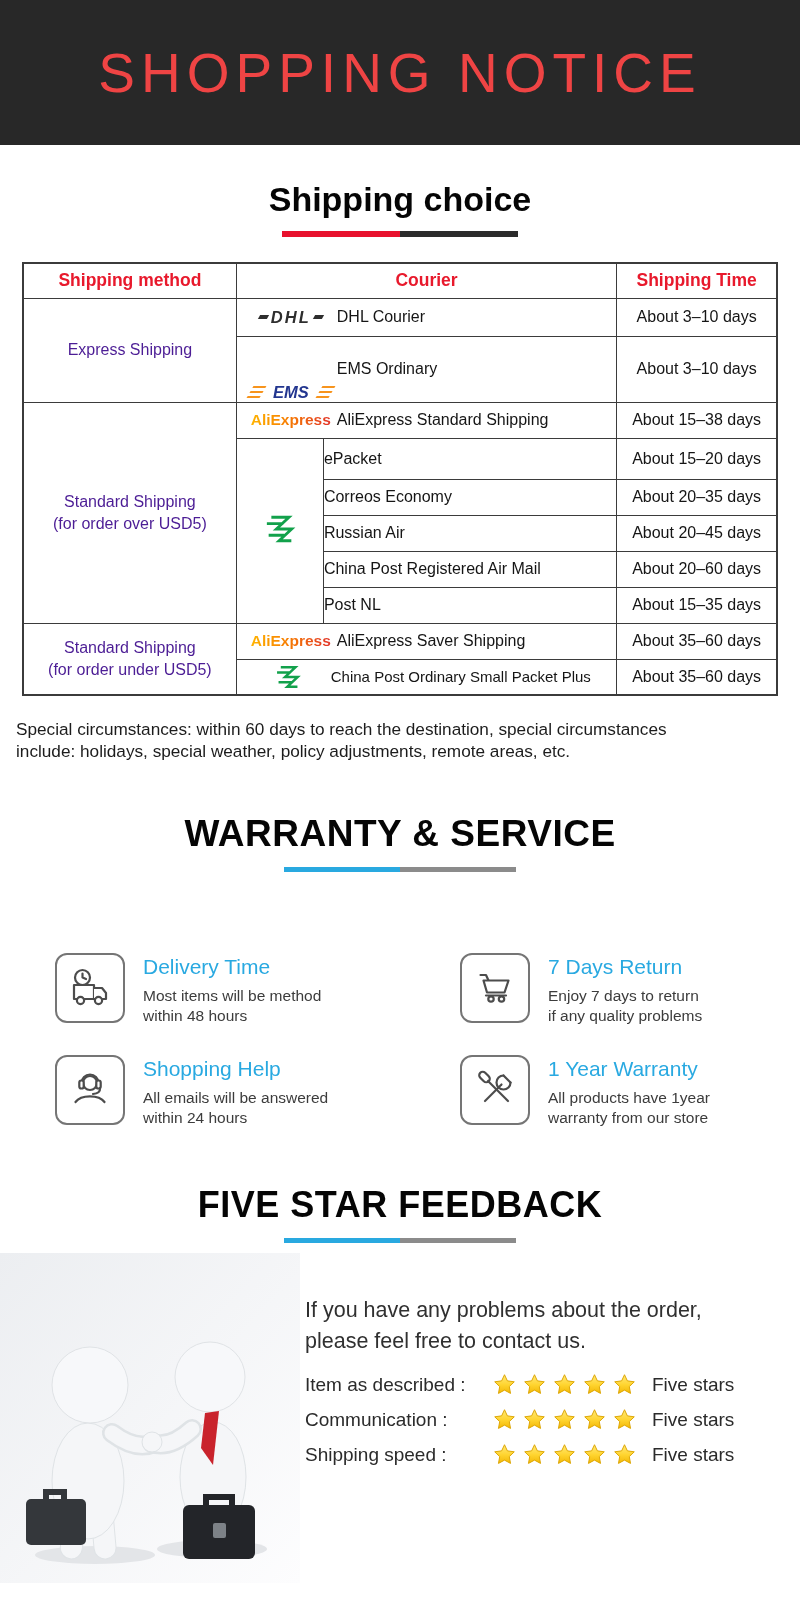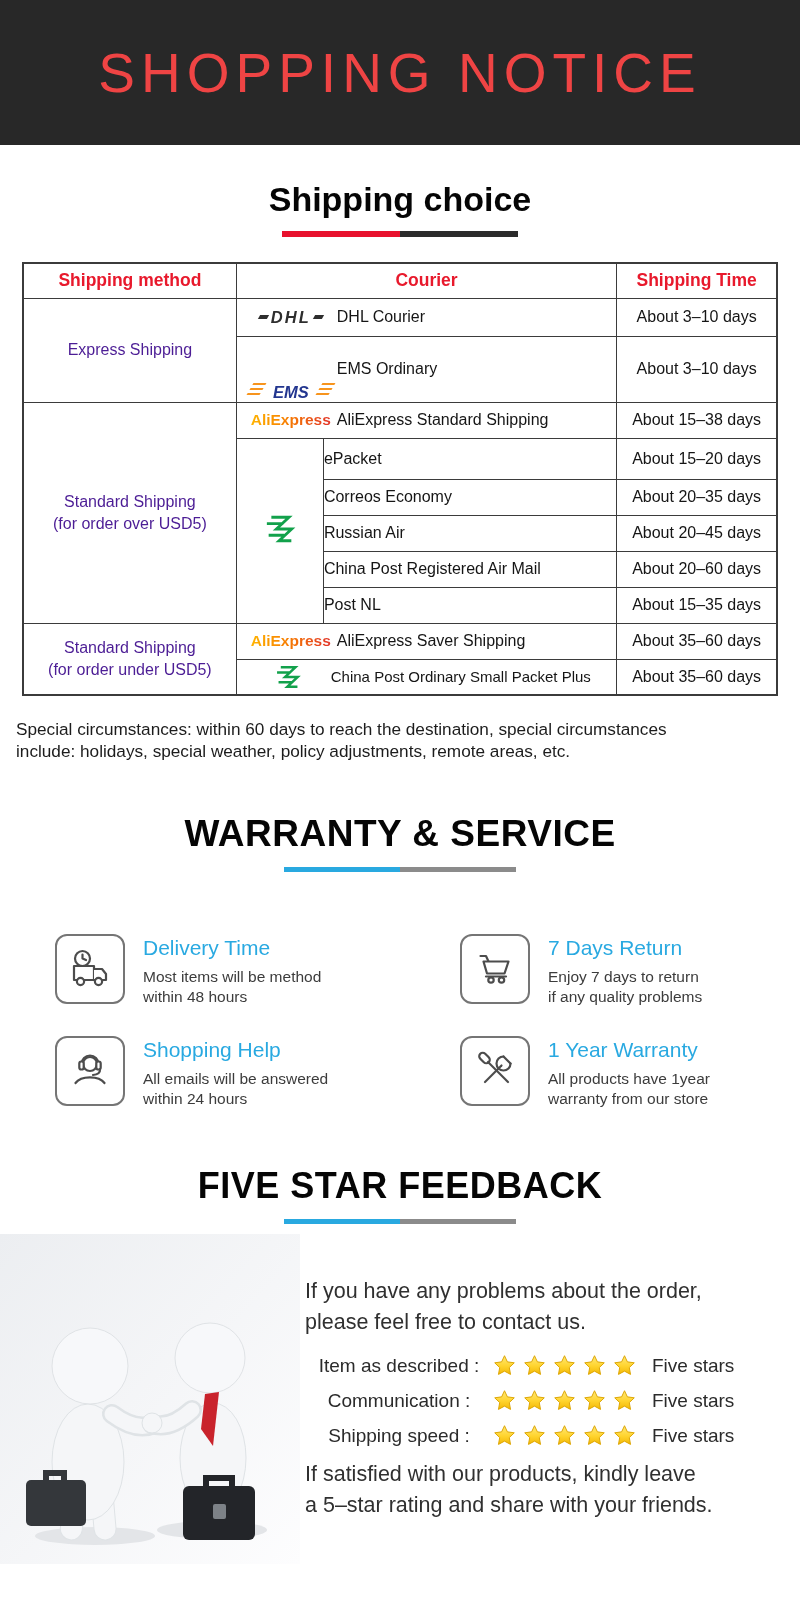--- a/index.html
+++ b/index.html
@@ -32,47 +32,47 @@
   .logo-sm{width:86px;}
   .cname{font-size:16px;color:#151515;}
   .cname.tight{font-size:15px;white-space:nowrap;}
   td.subname{font-size:16px;color:#151515;padding-left:13px;}
   td.time{text-align:center;font-size:16px;color:#151515;}
   td.cp-merged{text-align:center;vertical-align:middle;}
   
   .dhl-wrap{display:flex;align-items:center;gap:3px;}
   .dhl-text{font-style:italic;font-weight:bold;font-size:16.5px;letter-spacing:2px;color:#2e2e2e;}
   .dhl-dash{display:block;width:9px;height:4px;background:#2e2e2e;transform:skewX(-30deg);}
-  .ems-wrap{display:flex;align-items:flex-start;gap:10px;margin-top:46px;}
+  .ems-wrap{display:flex;align-items:center;gap:10px;margin-top:46px;}
   .ems-text{font-style:italic;font-weight:bold;font-size:16.5px;color:#23368f;}
   .ems-stripes{display:block;width:13px;height:12px;transform:skewX(-30deg);
     background:repeating-linear-gradient(to bottom,#f7941d 0 2.4px,transparent 2.4px 4.8px);}
   .ali-logo{font-size:15.5px;font-weight:bold;color:#f3641e;}
   @supports ((-webkit-background-clip:text)){
     .ali-logo{background:linear-gradient(90deg,#ffb400,#f77e00 45%,#e2342a);
       -webkit-background-clip:text;-webkit-text-fill-color:transparent;}
   }
   
   .note{margin:22px 16px 0;font-size:17.2px;color:#1c1c1c;line-height:1.3;}
   
   .svc-grid{display:grid;grid-template-columns:375px 1fr;column-gap:30px;row-gap:58px;
-    padding:0 20px 0 55px;margin-top:62px;gap:30px;}
+    padding:0 20px 0 55px;margin-top:81px;gap:30px;}
   .svc-item{display:flex;gap:18px;align-items:flex-start;}
   .svc-icon-box{width:66px;height:66px;flex:none;border:2px solid #757575;border-radius:12px;
     display:flex;align-items:center;justify-content:center;background:#fff;}
   .svc-title{color:#29a9e1;font-size:21px;margin:2px 0 7px;}
   .svc-desc{font-size:15.5px;color:#3c3c3c;line-height:1.28;}
   .oicon{stroke:#4c4c4c;fill:none;stroke-width:2.2;stroke-linecap:round;stroke-linejoin:round;}
   
   .fb-section{position:relative;margin-top:10px;height:360px;}
   .fb-photo{position:absolute;left:0;top:0;}
   .fb-text{margin-left:305px;padding-top:42px;}
   .fb-intro,.fb-outro{font-size:21.5px;color:#303030;line-height:1.42;}
   .ratings{margin-top:17px;}
-  .rating-row{display:flex;align-items:center;margin-bottom:12px;height:23px;text-align:center;}
+  .rating-row{display:flex;align-items:center;margin-bottom:12px;height:23px;}
   .rating-label{width:188px;font-size:19px;color:#2b2b2b;flex:none;}
   .stars{display:flex;gap:7px;align-items:center;}
   .star{width:23px;height:23px;display:block;}
   .rating-value{font-size:19px;color:#2b2b2b;margin-left:16px;}
   .fb-outro{margin-top:6px;}
   .hidden-defs{position:absolute;width:0;height:0;}
 </style>
 </head>
 <body>
 
@@ -413,18 +413,14 @@
               <use href="#star-sym"></use>
             </svg>
           <svg class="star">
               <use href="#star-sym"></use>
             </svg>
         </span>
         <span class="rating-value">Five stars</span>
       </div>
     </div>
 
-    <div class="fb-outro">
-      <div>If satisfied with our products, kindly leave</div>
-      <div>a 5–star rating and share with your friends.</div>
-    </div>
   </div>
 </div>
 
 </body></html>

